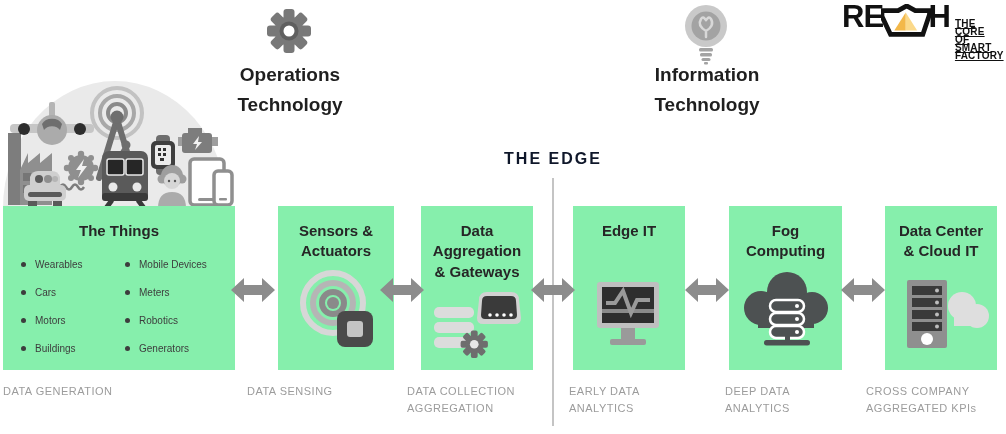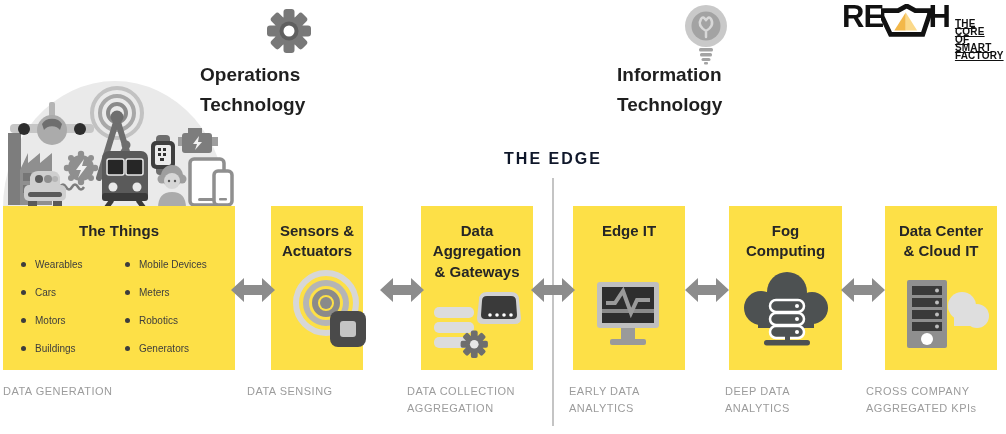--- a/index.html
+++ b/index.html
@@ -1,27 +1,27 @@
 <!DOCTYPE html>
 <html><head>
 <meta charset="utf-8">
 <style>
   html,body{margin:0;padding:0;background:#fff;}
   .canvas{position:relative;width:1006px;height:434px;background:#ffffff;overflow:hidden;
           font-family:"Liberation Sans",sans-serif;}
   .abs{position:absolute;}
   
-  .tech-label{position:absolute;width:180px;text-align:left;font-size:19px;font-weight:bold;
+  .tech-label{position:absolute;width:180px;text-align:center;font-size:19px;font-weight:bold;
               color:#1f1f1f;line-height:30px;}
   
   .edge-label{position:absolute;width:160px;text-align:center;font-size:16px;font-weight:bold;
               letter-spacing:2px;color:#0f172a;}
   .edge-line{position:absolute;width:2px;background:#c4c4c4;}
   
-  .stage-box{position:absolute;top:206px;height:164px;background:#fde047;}
+  .stage-box{position:absolute;top:206px;height:164px;background:#86efac;}
   .stage-title{padding:15px 8px 0 8px;text-align:center;font-size:15px;font-weight:bold;
                color:#262626;line-height:1.35;}
   
   .things-list{position:absolute;top:44px;left:10px;display:flex;}
   .things-col{display:flex;flex-direction:column;}
   .things-col.left{width:104px;margin-left:8px;}
   .things-col.right{width:110px;}
   .thing-item{display:flex;align-items:center;height:28px;font-size:10px;color:#3d3d3d;}
   .bullet{width:5px;height:5px;border-radius:50%;background:#3d3d3d;margin-right:9px;flex:0 0 auto;}
   
@@ -231,21 +231,21 @@
             <span>Robotics</span>
           </div>
         <div class="thing-item">
             <span class="bullet"></span>
             <span>Generators</span>
           </div>
       </div>
     </div>
   </div>
 
-  <div class="stage-box" style="left:271px;width:92px;">
+  <div class="stage-box" style="left:278px;width:116px;">
     <div class="stage-title">Sensors &amp; Actuators</div>
     <svg class="abs" style="left:13px;top:64px;" width="86" height="90" viewBox="0 0 86 90">
       <circle cx="42" cy="33" r="30" fill="none" stroke="#d7d7d7" stroke-width="6"></circle>
       <circle cx="42" cy="33" r="20" fill="none" stroke="#b5b5b5" stroke-width="6"></circle>
       <circle cx="42" cy="33" r="11" fill="none" stroke="#8a8a8a" stroke-width="6"></circle>
       <circle cx="42" cy="33" r="6" fill="#8a8a8a"></circle>
       <rect x="46" y="41" width="36" height="36" rx="8" fill="#4a4a4a"></rect>
       <rect x="56" y="51" width="16" height="16" rx="3" fill="#c4c4c4"></rect>
     </svg>
   </div>

